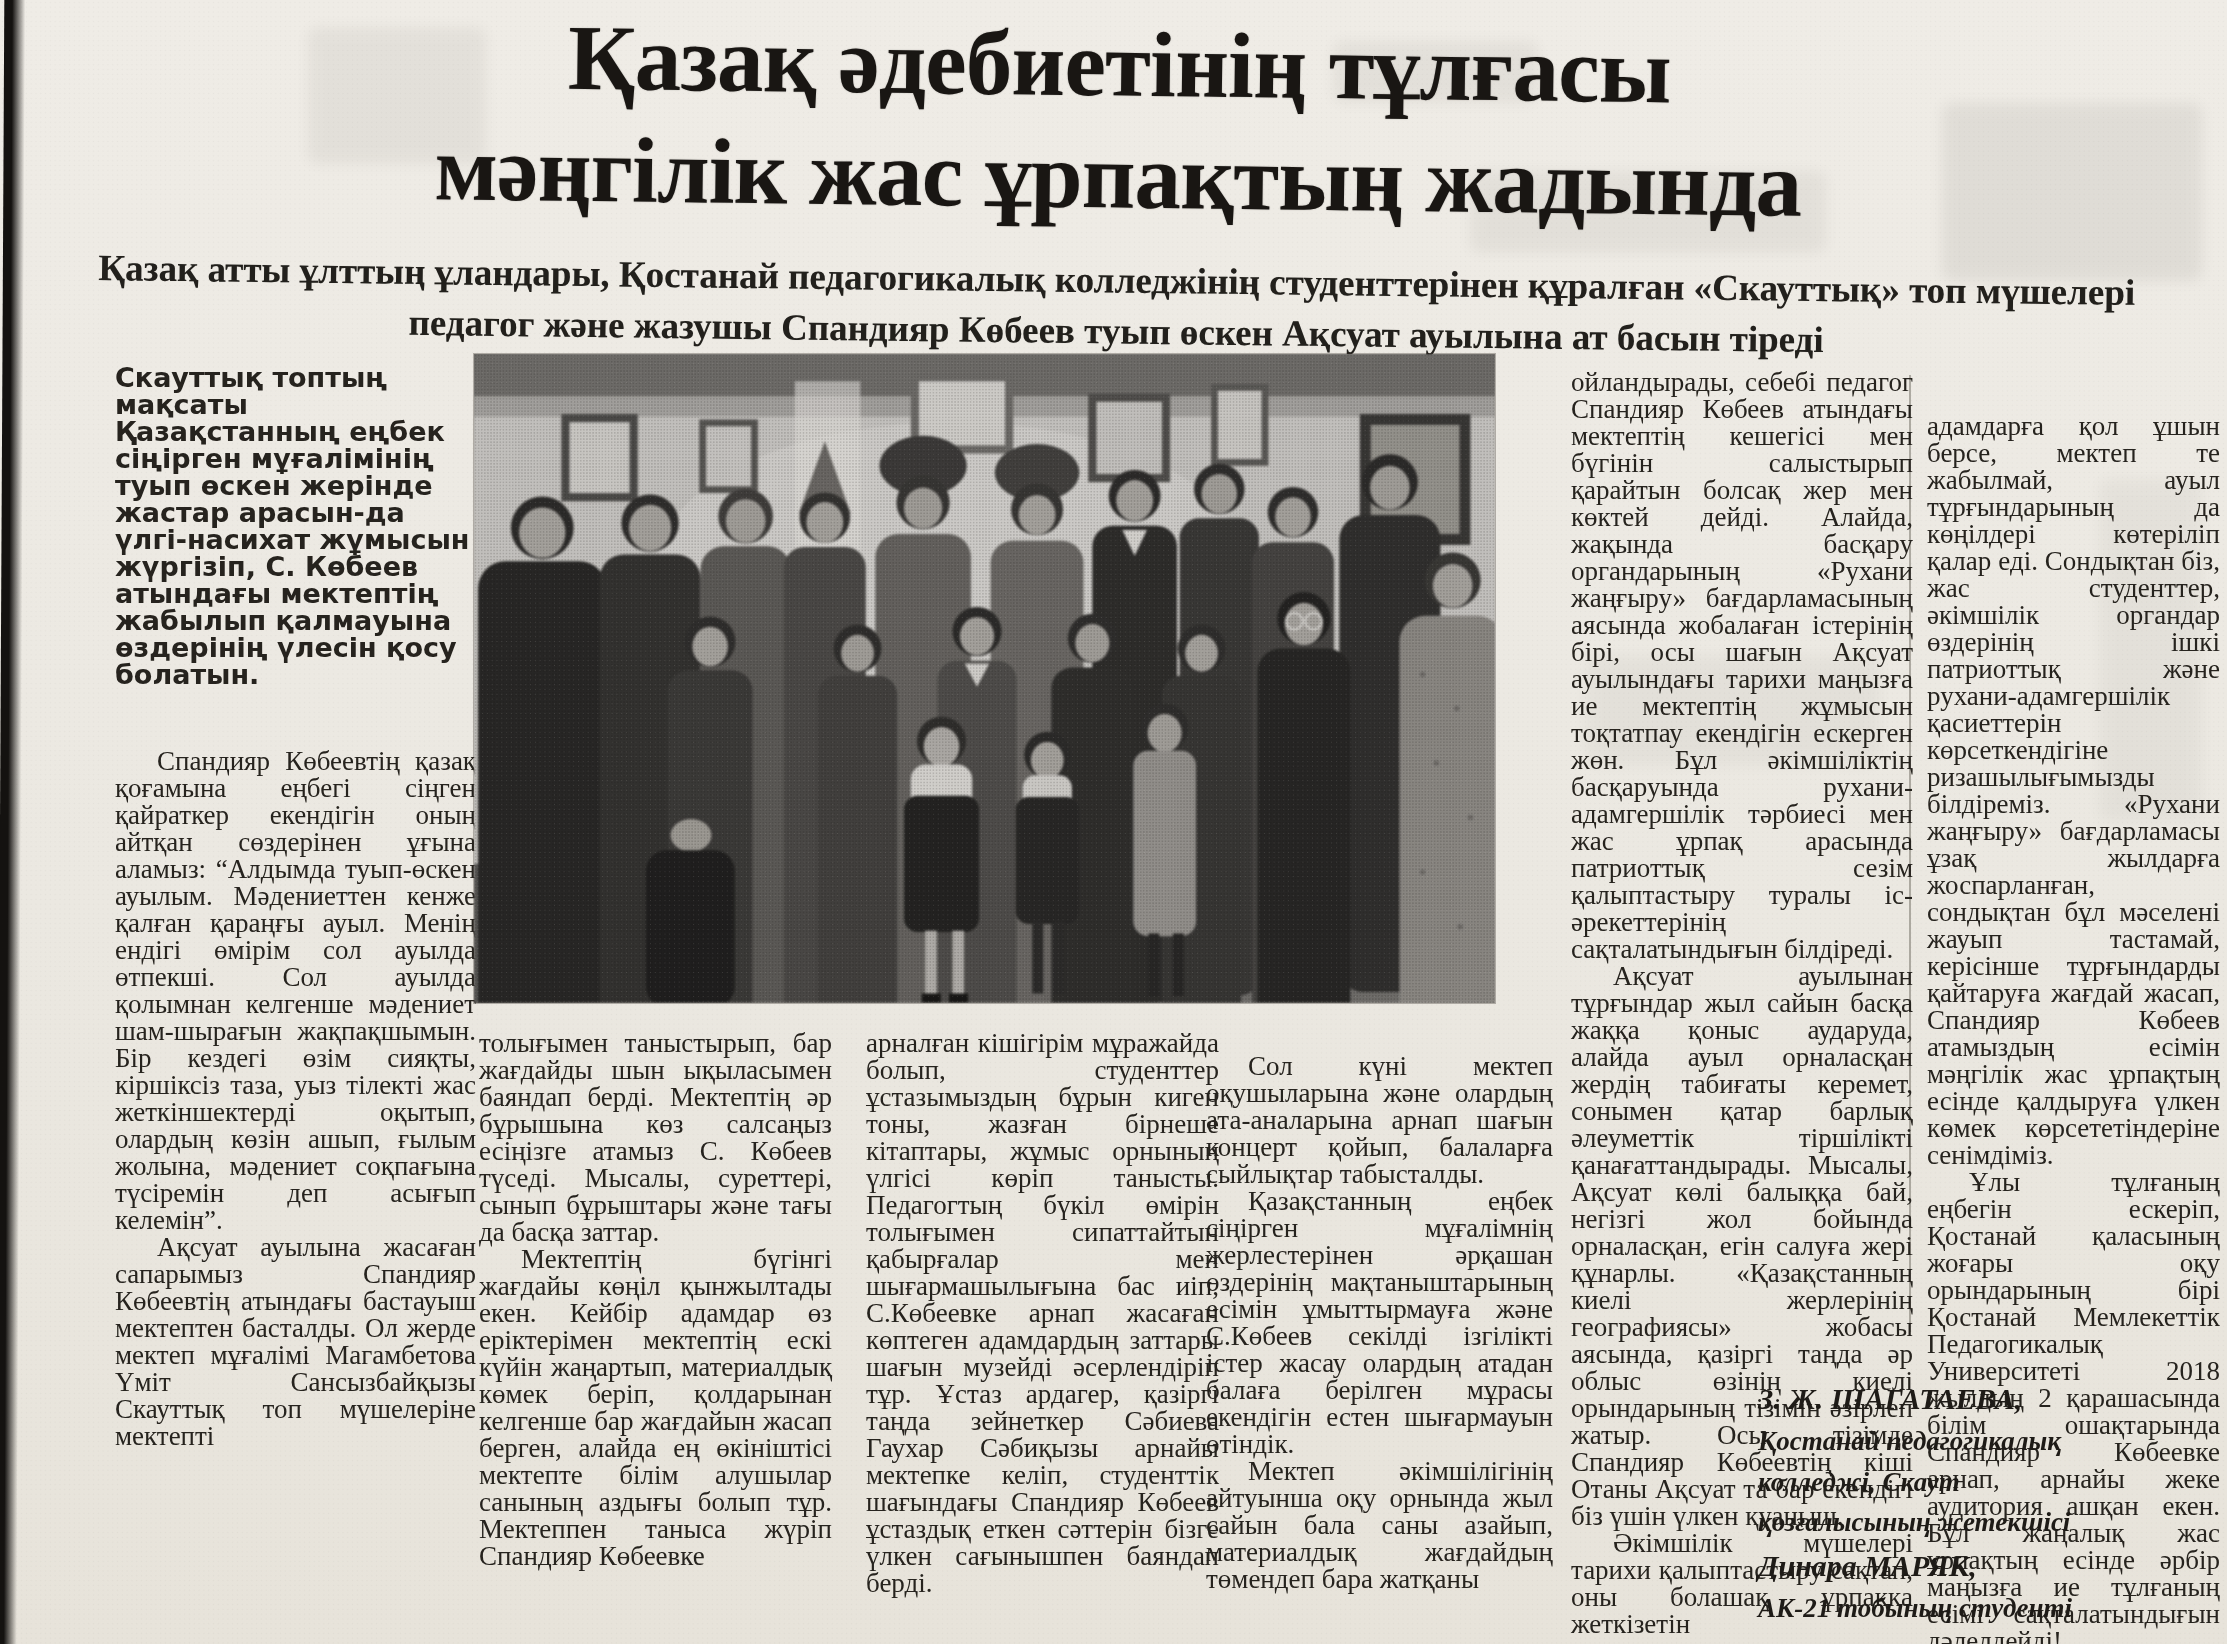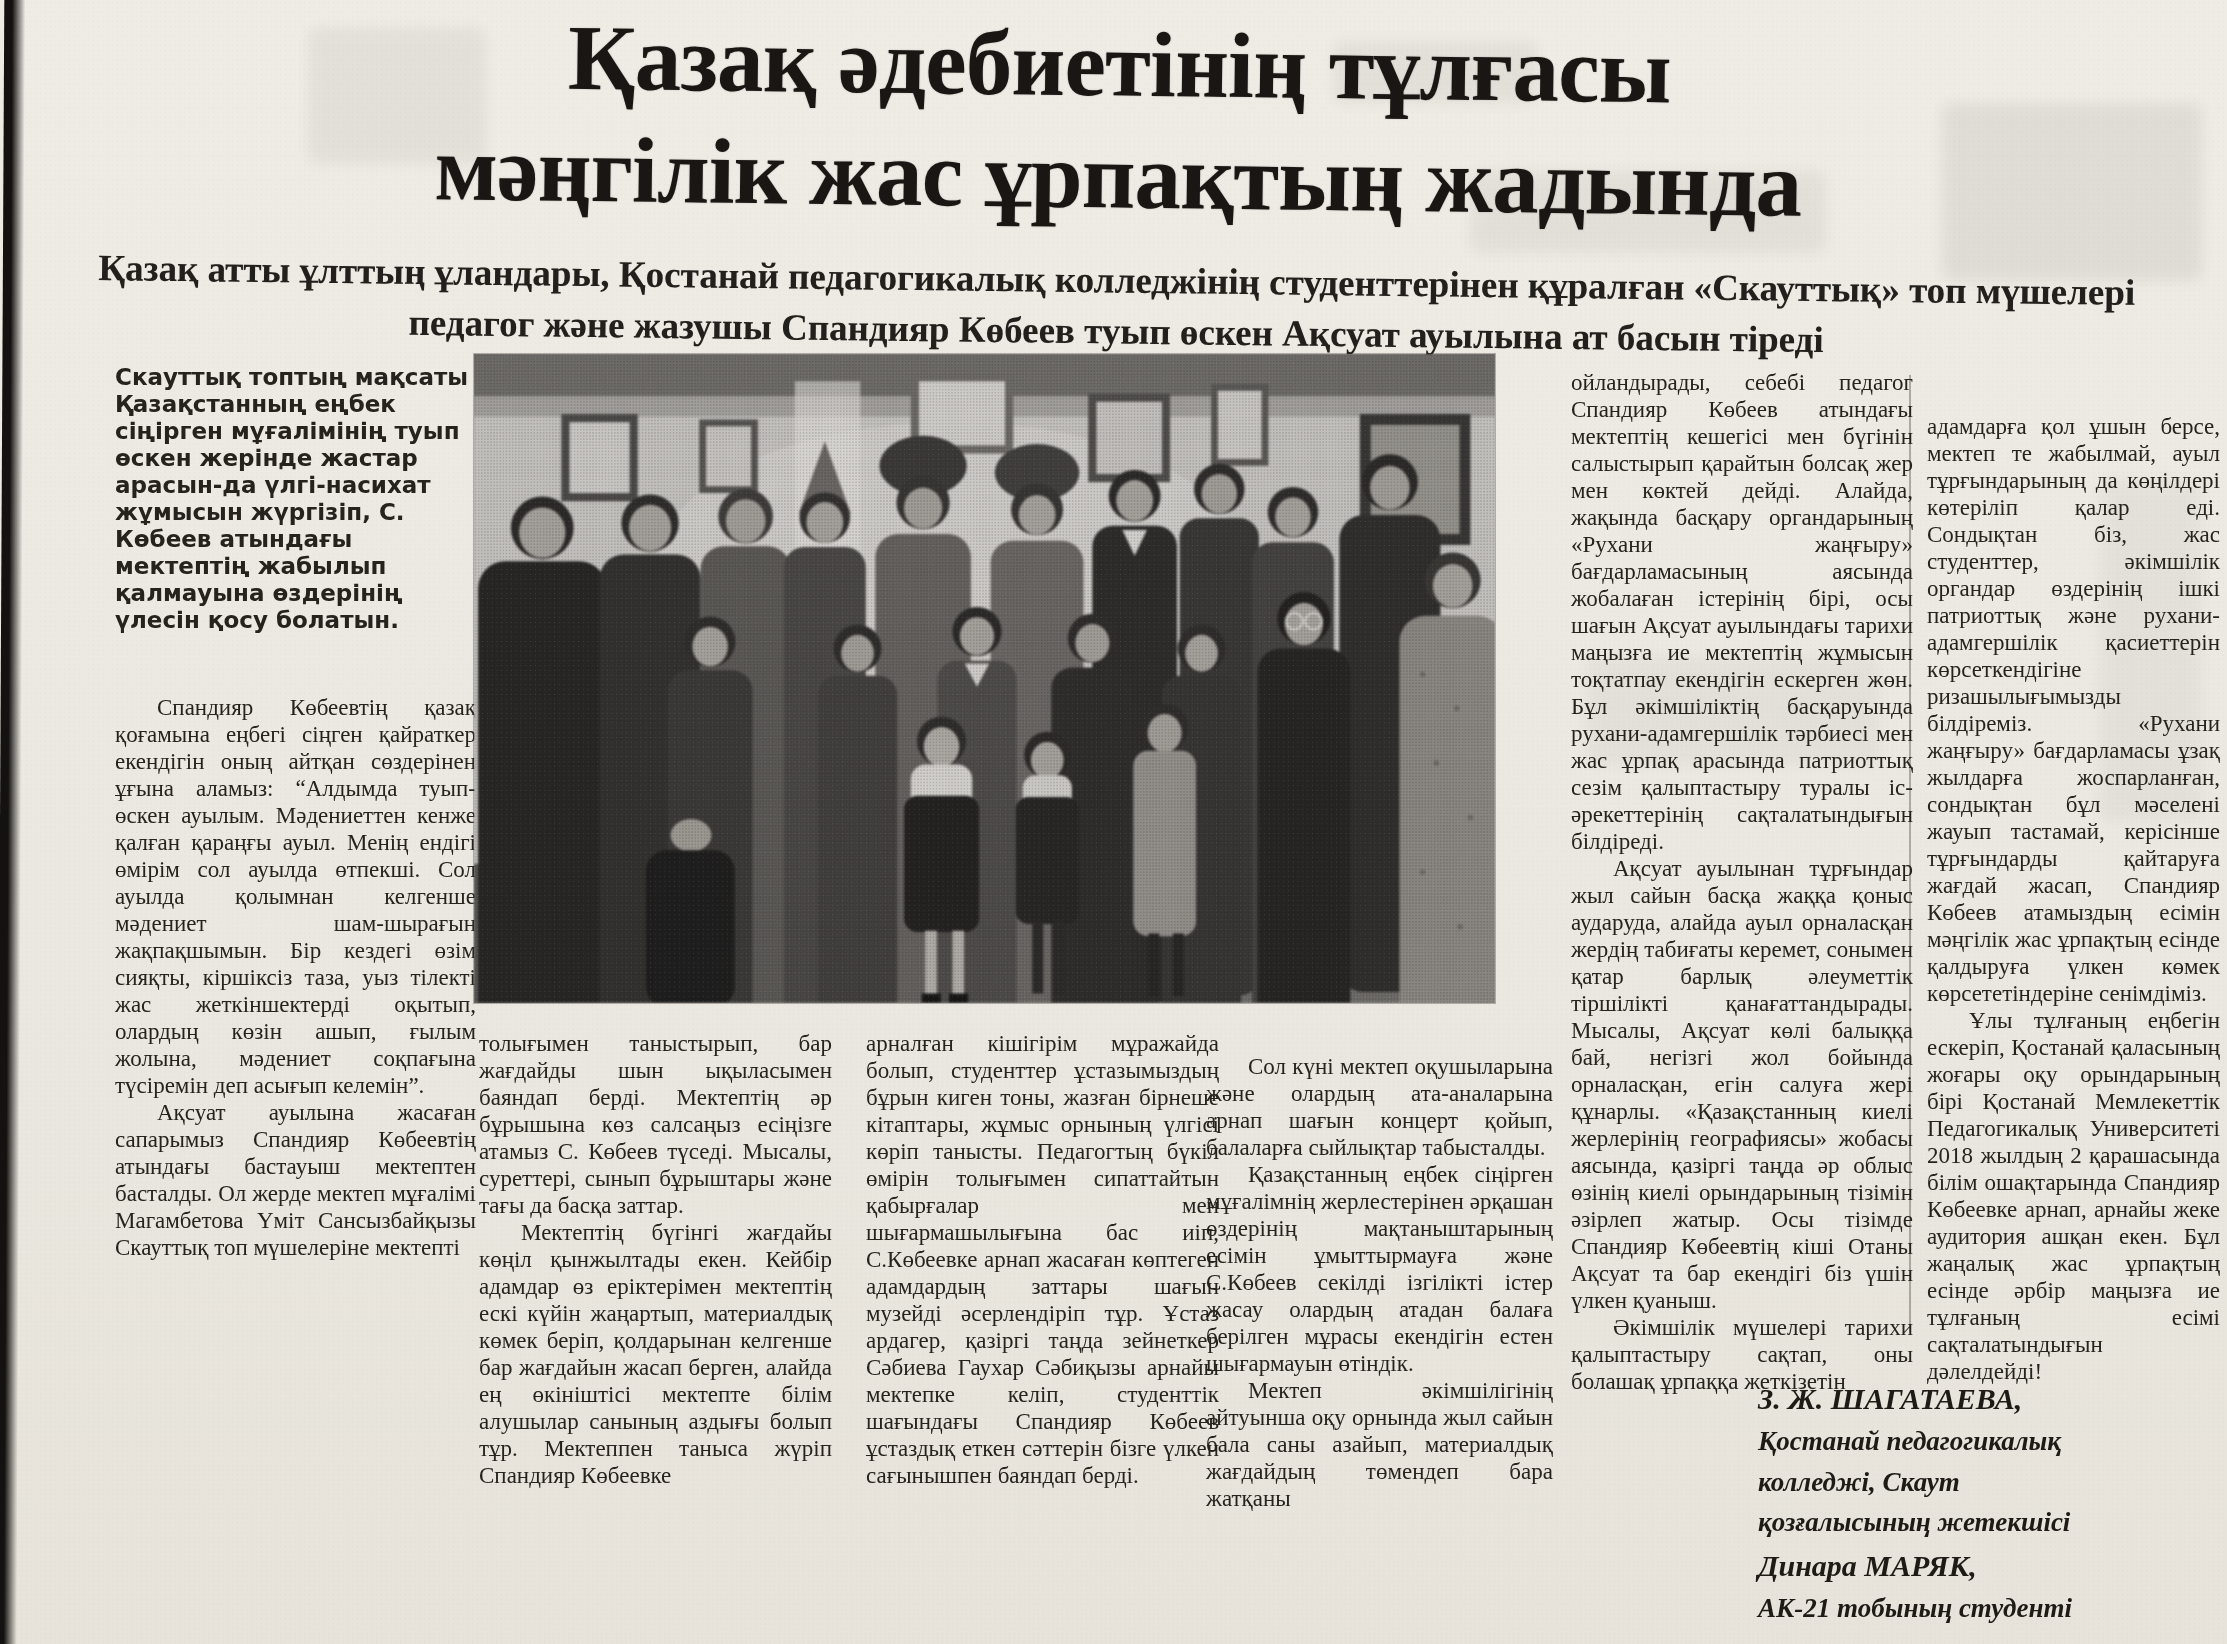--- a/index.html
+++ b/index.html
@@ -42,21 +42,21 @@
     font-weight:700; font-size:93px; line-height:1.2; color:#191613;
     letter-spacing:-0.7px; text-shadow:0 0 1.4px rgba(25,22,19,.35);
   }
   .lede {
     margin-top:23px; font-weight:700; font-size:37px; line-height:1.38;
     color:#22201c; text-shadow:0 0 0.7px rgba(25,22,19,.25);
   }
 
   
   .col { position:absolute; }
-  .col p { text-align:justify; font-size:23px; line-height:27px; color:#26231e; }
+  .col p { text-align:justify; font-size:27px; line-height:27px; color:#26231e; }
   .col p.ind { text-indent:42px; }
   .col1 { left:115px; top:364px; width:361px; }
   .intro {
     font-family:"DejaVu Sans","Liberation Sans",sans-serif;
     font-weight:700; font-size:28px; line-height:1.28; color:#2a2723;
     text-align:left !important; margin-bottom:60px !important;
   }
   .col2 { left:479px;  top:1030px; width:353px; }
   .col3 { left:842px; top:1030px; width:353px;margin-left:24px; }
   .col4 { left:1206px; top:1030px; width:347px;margin-top:23px; }

